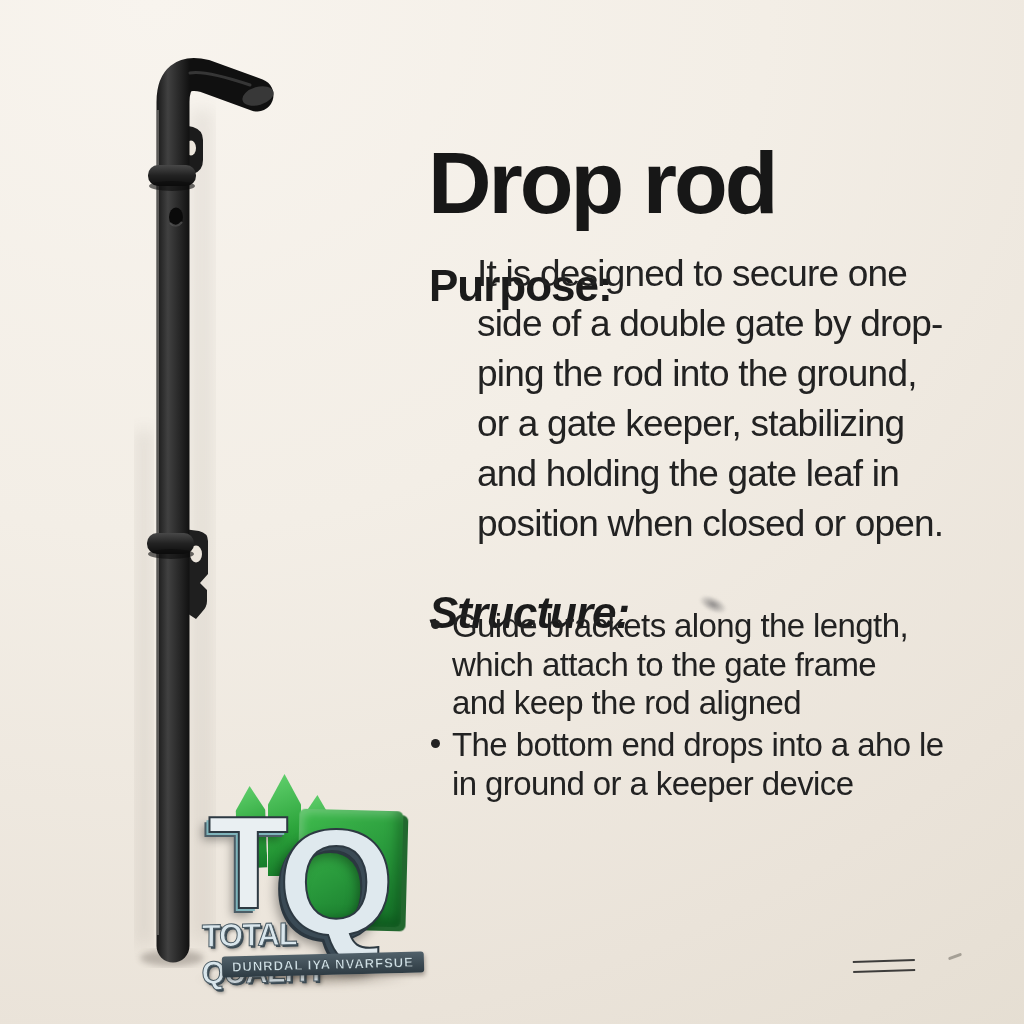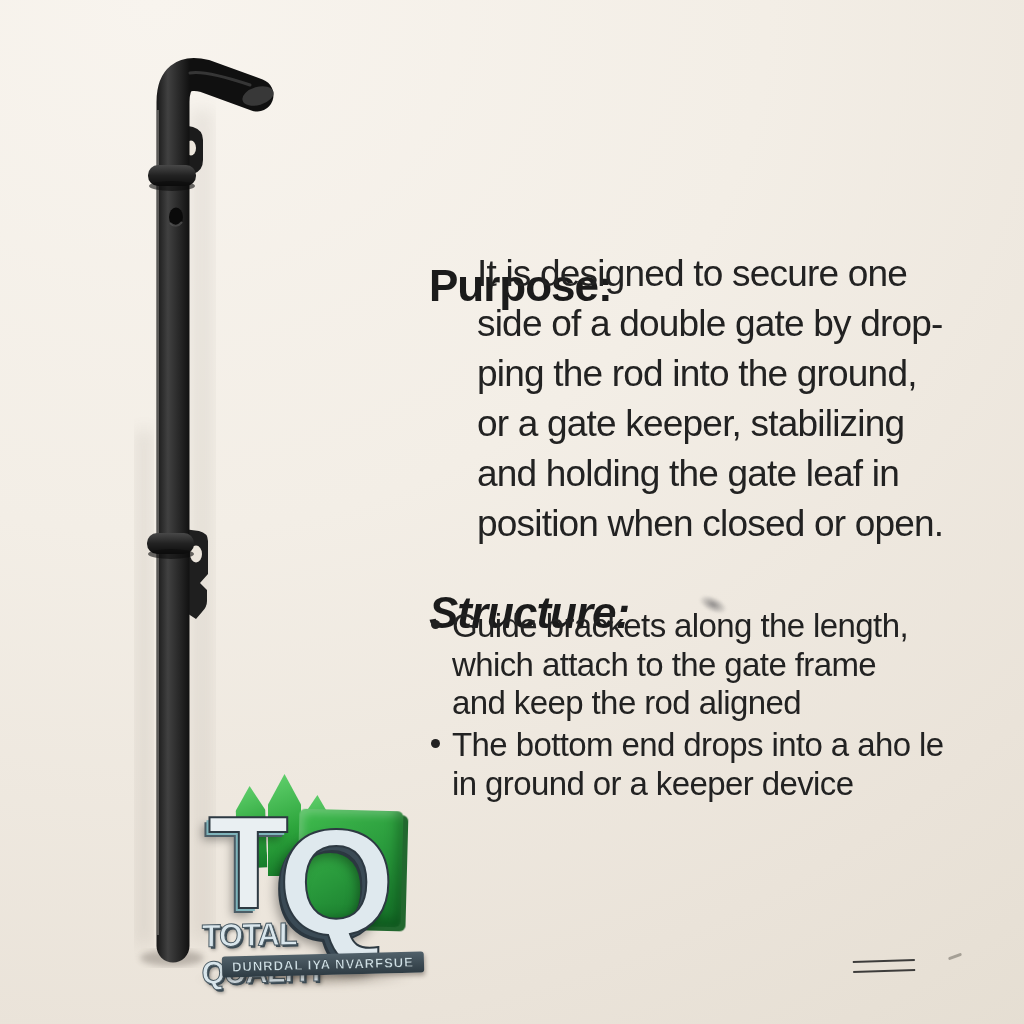--- a/index.html
+++ b/index.html
@@ -126,20 +126,21 @@
     <div class="arrow a1"></div>
     <div class="arrow a2"></div>
     <div class="arrow a3"></div>
     <div class="green-panel"></div>
     <div class="mono t">T</div>
     <div class="mono q">Q</div>
     <div class="wordmark">TOTAL QUALHY</div>
     <div class="substrip">DUNRDAL IYA NVARFSUE</div>
   </div>
 
+  <h1 class="title">Drop rod</h1>
 
   <h2 class="h2 purpose">Purpose:</h2>
   <div class="para pre">It is designed to secure one
 side of a double gate by drop-
 ping the rod into the ground,
 or a gate keeper, stabilizing
 and holding the gate leaf in
 position when closed or open.</div>
 
   <h2 class="h2 structure">Structure:</h2>

